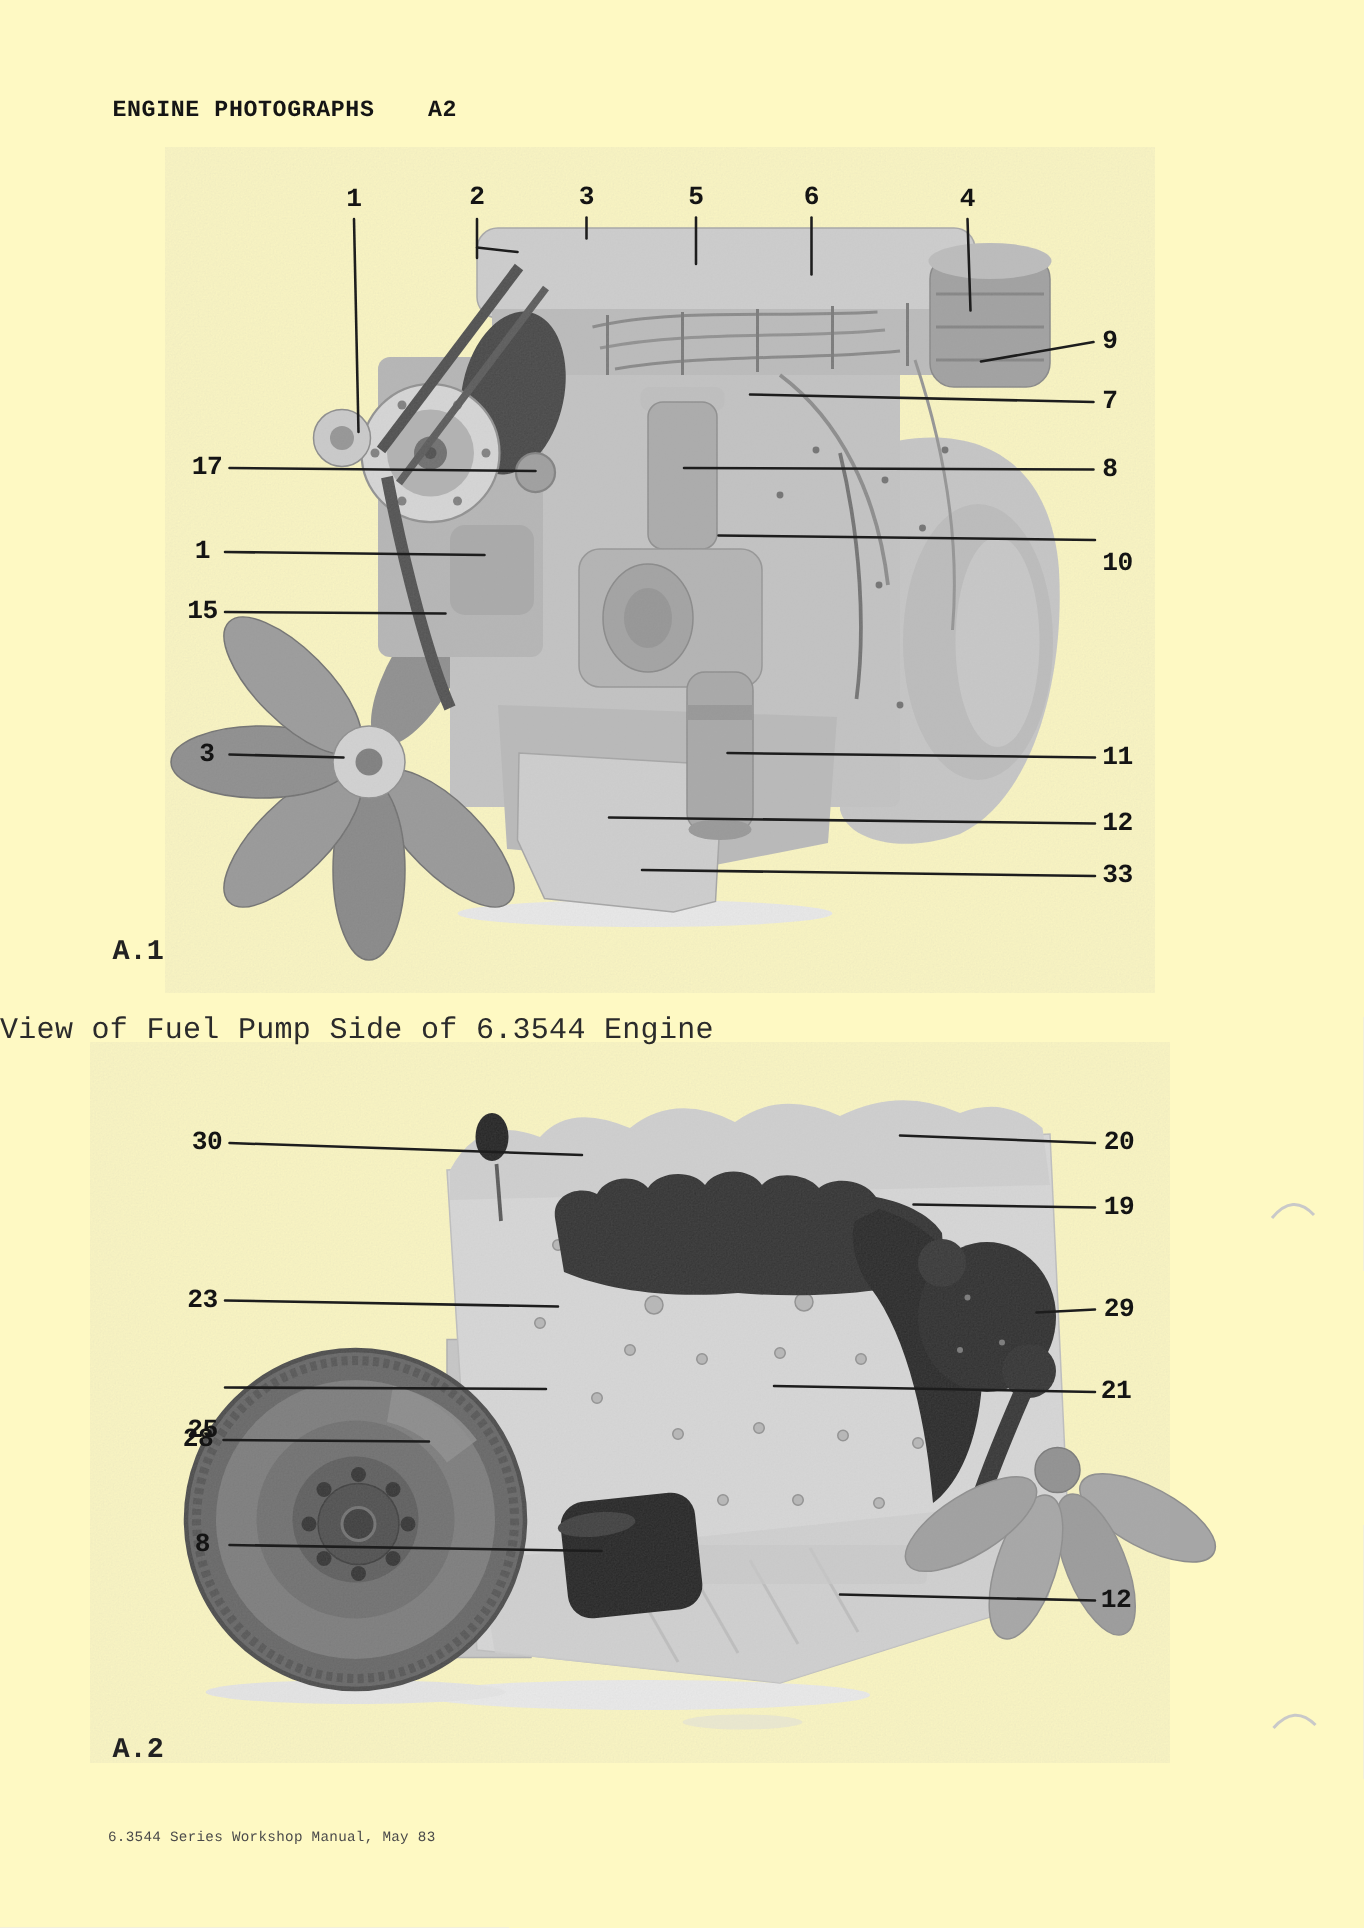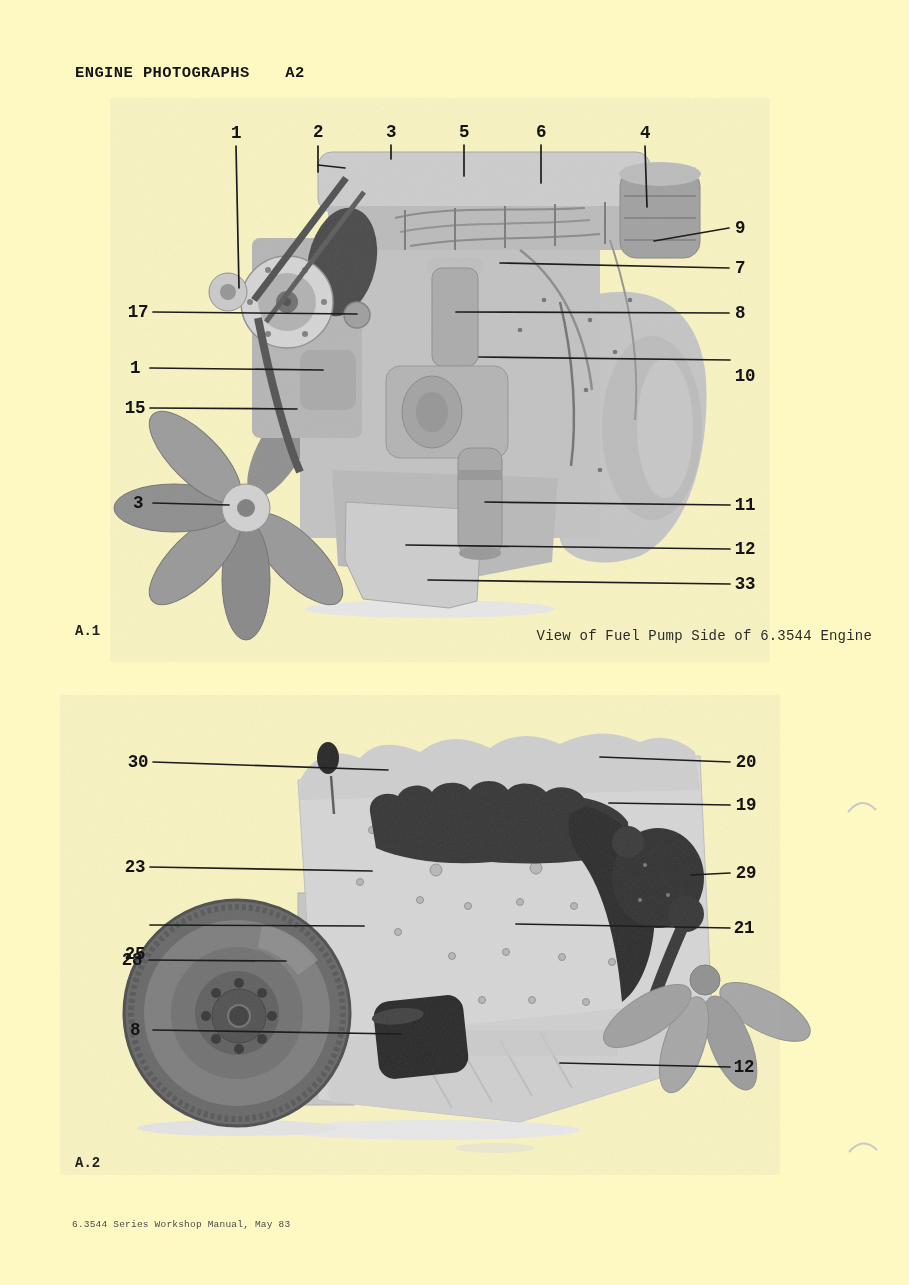--- a/index.html
+++ b/index.html
@@ -7,22 +7,22 @@
     position:relative;width:909px;height:1285px;margin:0 auto;
     background:#fef9c3;overflow:hidden;
     font-family:Liberation Mono, monospace;color:#1c1c1c;
   }
   .hdr{position:absolute;left:75px;top:64px;font-size:15.5px;font-weight:700;letter-spacing:.4px;color:#151515;}
   .hdr .ref{margin-left:26px;}
   .callout{
     position:absolute;transform:translate(-50%,-50%);
     font-size:17.5px;font-weight:700;letter-spacing:-.3px;color:#141414;white-space:nowrap;
   }
-  .figlabel{position:absolute;left:75px;font-size:14px;font-weight:700;color:#222;}
-  .caption{position:absolute;left:0;width:872px;text-align:right;font-size:14px;color:#2b2b2b;letter-spacing:.2px;}
+  .figlabel{position:absolute;left:75px;font-size:19px;font-weight:700;color:#222;}
+  .caption{position:absolute;left:0;width:872px;text-align:left;font-size:20px;color:#2b2b2b;letter-spacing:.2px;margin-top:48px;}
   .footer{position:absolute;left:72px;top:1219px;font-size:9.5px;color:#4a4a4a;letter-spacing:.2px;}
   svg.art{position:absolute;left:0;top:0;}
 </style>
 </head>
 <body>
 
 <div class="page">
 
   <div class="hdr">
     <span>ENGINE PHOTOGRAPHS</span>

